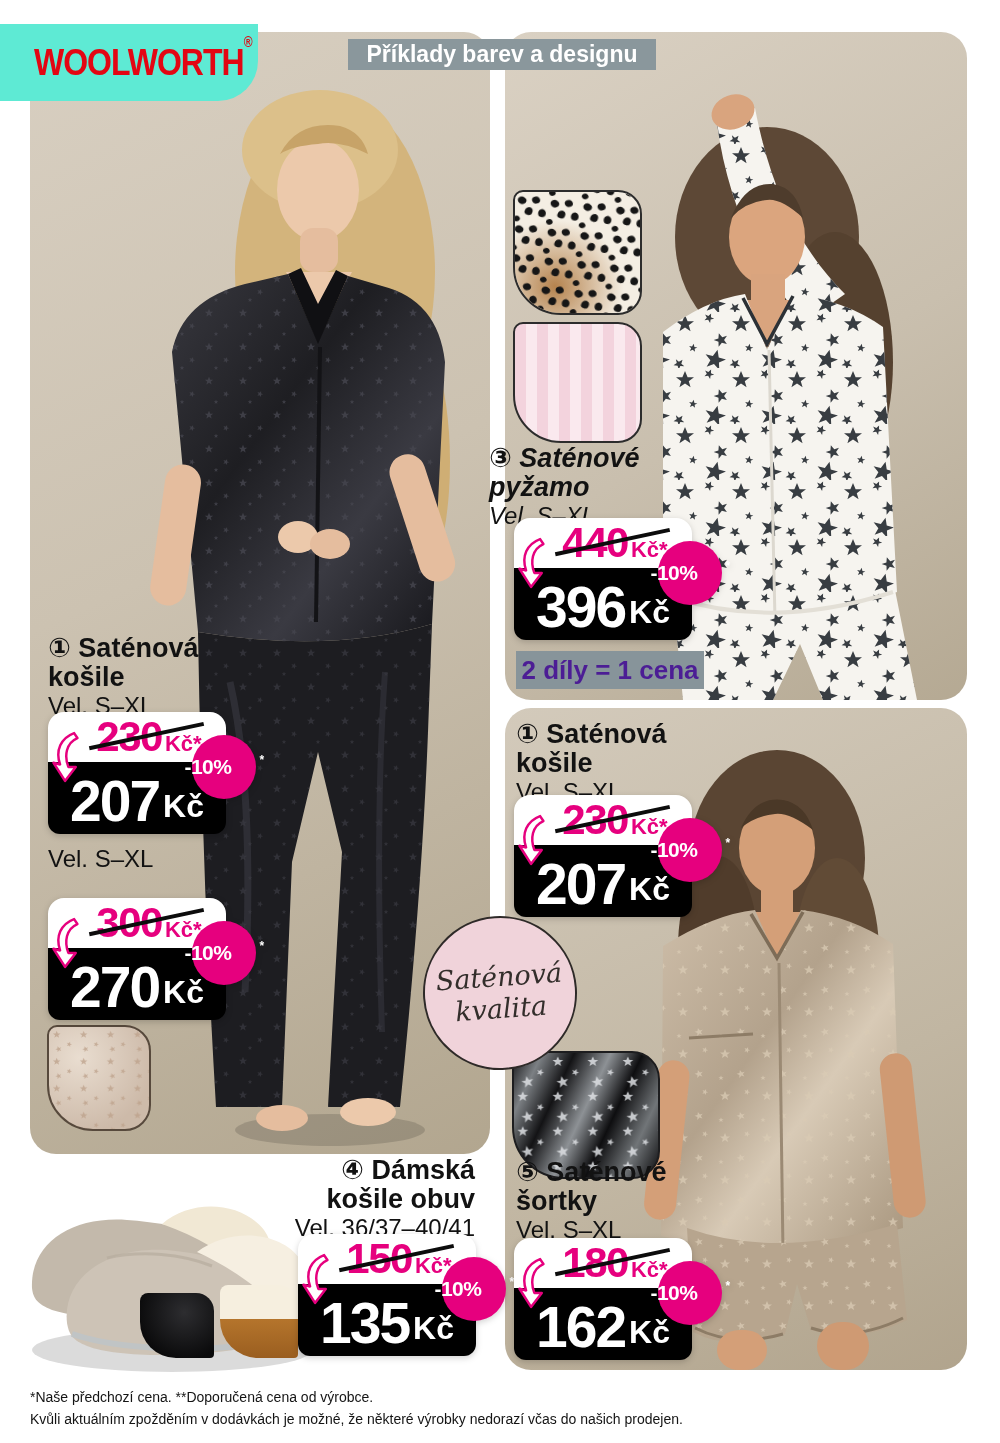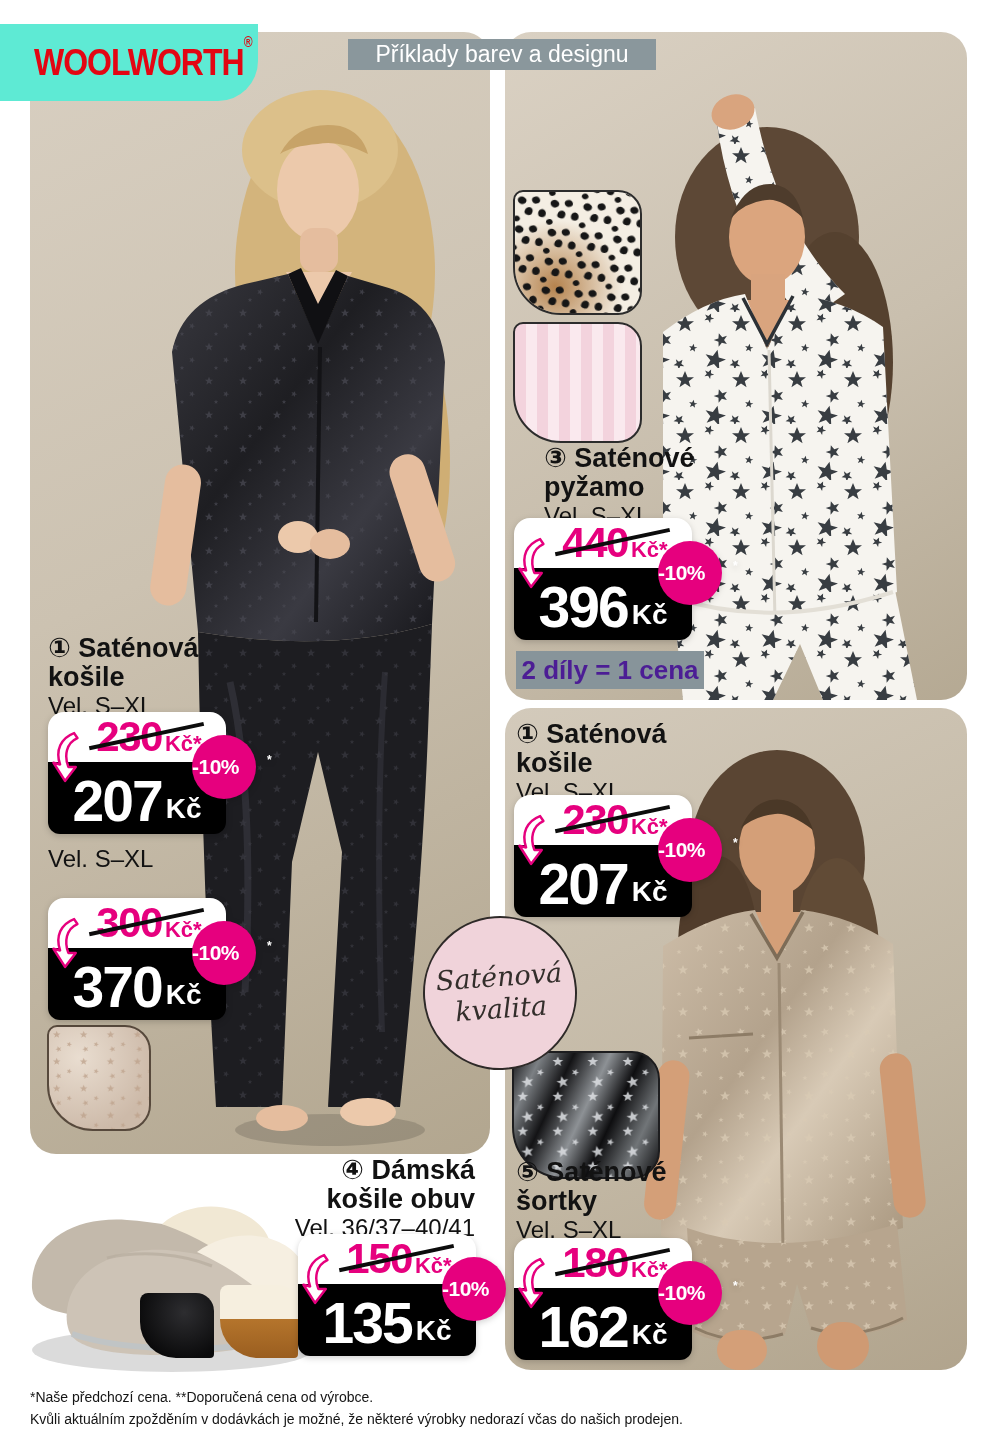--- a/index.html
+++ b/index.html
@@ -15,21 +15,21 @@
   .model{position:absolute;left:0;top:0;width:100%;height:100%;}
 
   .logo-plate{position:absolute;left:0;top:0;width:258px;height:77px;background:#5eead4;
      border-bottom-right-radius:40px;z-index:30;display:flex;align-items:center;
      padding-left:34px;box-sizing:border-box;margin-top:24px;}
   .logo-text{font-weight:bold;font-size:32px;color:#e30613;letter-spacing:-1px;
      transform:scaleY(1.18);display:inline-block;}
   .logo-reg{font-size:12px;color:#e30613;font-weight:bold;vertical-align:top;position:relative;top:-6px;}
 
   .header-badge{position:absolute;left:348px;top:39px;width:308px;height:31px;background:#8a979c;
-     color:#fff;font-weight:normal;font-size:23px;display:flex;align-items:center;
+     color:#fff;font-weight:bold;font-size:23px;display:flex;align-items:center;
      justify-content:center;z-index:25;white-space:nowrap;}
 
   .swatch{position:absolute;box-sizing:border-box;z-index:10;overflow:hidden;}
   #swLeopard{left:513px;top:190px;width:129px;height:125px;border:2px solid #2c2c2c;
      border-radius:10px 24px 24px 48px;background:#f4eee3;}
   #swStripes{left:513px;top:322px;width:129px;height:121px;border:2px solid #2c2c2c;
      border-radius:10px 24px 24px 48px;
      background:repeating-linear-gradient(90deg,#f3d3dd 0 11px,#fae9ee 11px 22px);}
   #swGrayStars{left:512px;top:1051px;width:148px;height:128px;border:2px solid #1d1d1f;
      border-radius:10px 28px 28px 52px;
@@ -41,42 +41,42 @@
      background:radial-gradient(circle at 60% 30%,#2d2d30,#0a0a0b 75%);z-index:12;}
   #swTanMini{left:220px;top:1285px;width:78px;height:73px;border-radius:8px 20px 4px 38px;
      background:linear-gradient(180deg,#f6efdf 0 46%,#b5752c 46%,#9a5e20 100%);z-index:12;}
   .sw-overlay{position:absolute;left:0;top:0;width:100%;height:100%;}
 
   .plabel{position:absolute;color:#121212;z-index:15;}
   .pl-line{font-weight:bold;font-size:27px;line-height:1.07;}
   .pl-size{font-size:24px;line-height:1.2;}
   #lab1{left:48px;top:634px;}
   #lab2{left:48px;top:845px;}
-  #lab3{left:544px;top:444px;}
+  #lab3{left:489px;top:444px;font-style:italic;}
   #lab1b{left:516px;top:720px;}
   #lab4{left:290px;top:1156px;width:185px;text-align:right;}
   #lab5{left:516px;top:1158px;}
 
   .price-block{position:absolute;width:178px;z-index:16;filter:drop-shadow(0 2px 3px rgba(0,0,0,.18));}
   #pb1{left:48px;top:712px;} #pb2{left:48px;top:898px;} #pb3{left:514px;top:518px;}
   #pb1b{left:514px;top:795px;} #pb4{left:298px;top:1234px;} #pb5{left:514px;top:1238px;}
   .pb-old{position:relative;height:50px;background:#fff;border-radius:16px 16px 0 0;
      display:flex;align-items:center;justify-content:center;padding-left:24px;}
   .pb-striked{position:relative;display:flex;align-items:baseline;gap:3px;}
   .pb-striked::after{content:"";position:absolute;left:-8px;right:-4px;top:44%;height:4px;
      background:#0c0c0c;transform:rotate(-12deg);}
   .pb-old-num{font-weight:bold;font-size:42px;color:#e6007e;letter-spacing:-1.5px;}
   .pb-old-cur{font-weight:bold;font-size:22px;color:#e6007e;}
   .pb-new{height:72px;background:#000;border-radius:0 0 12px 12px;display:flex;
      align-items:flex-end;justify-content:center;gap:4px;}
   .pb-new-num{font-weight:bold;font-size:57px;color:#fff;letter-spacing:-2px;}
-  .pb-new-cur{font-weight:bold;font-size:28px;color:#fff;align-self:flex-end;padding-bottom:9px;}
+  .pb-new-cur{font-weight:bold;font-size:32px;color:#fff;align-self:flex-end;padding-bottom:9px;}
   .pb-arrow{position:absolute;left:3px;top:16px;width:33px;height:58px;z-index:3;}
   .pb-badge{position:absolute;right:-30px;top:23px;width:64px;height:64px;border-radius:50%;
-     background:#e6007e;color:#fff;display:flex;align-items:center;
+     background:#e6007e;color:#fff;display:flex;align-items:center;justify-content:center;
      font-weight:bold;font-size:21px;z-index:4;letter-spacing:-.5px;gap:28px;}
   .pb-badge sup{font-size:12px;position:relative;top:-7px;}
 
   .deal-badge{position:absolute;left:516px;top:651px;width:188px;height:38px;background:#87949a;
      color:#4c1d95;font-weight:bold;font-size:26px;display:flex;align-items:center;
      justify-content:center;z-index:15;white-space:nowrap;}
 
   .quality-circle{position:absolute;left:423px;top:916px;width:150px;height:150px;border-radius:50%;
      background:#f0d3da;border:2px solid #2e2a28;z-index:20;display:flex;flex-direction:column;
      align-items:center;justify-content:center;font-family:"DejaVu Serif","Liberation Serif",serif;
@@ -331,21 +331,21 @@
     <div class="pb-old">
       <svg class="pb-arrow" viewBox="0 0 40 64">
         <path d="M28 3 C12 9 5 24 11 41 L3 39 L17 61 L30 44 L21 44 C16 31 18 15 32 9 Z" fill="#fff" stroke="#e6007e" stroke-width="3" stroke-linejoin="round"></path>
       </svg>
       <span class="pb-striked">
         <span class="pb-old-num">300</span>
         <span class="pb-old-cur">Kč*</span>
       </span>
     </div>
     <div class="pb-new">
-      <span class="pb-new-num">370</span>
+      <span class="pb-new-num">270</span>
       <span class="pb-new-cur">Kč</span>
     </div>
     <div class="pb-badge">
         <span>-10%</span>
         <sup>*</sup>
       </div>
   </div>
 
   <div class="price-block" id="pb3">
     <div class="pb-old">

